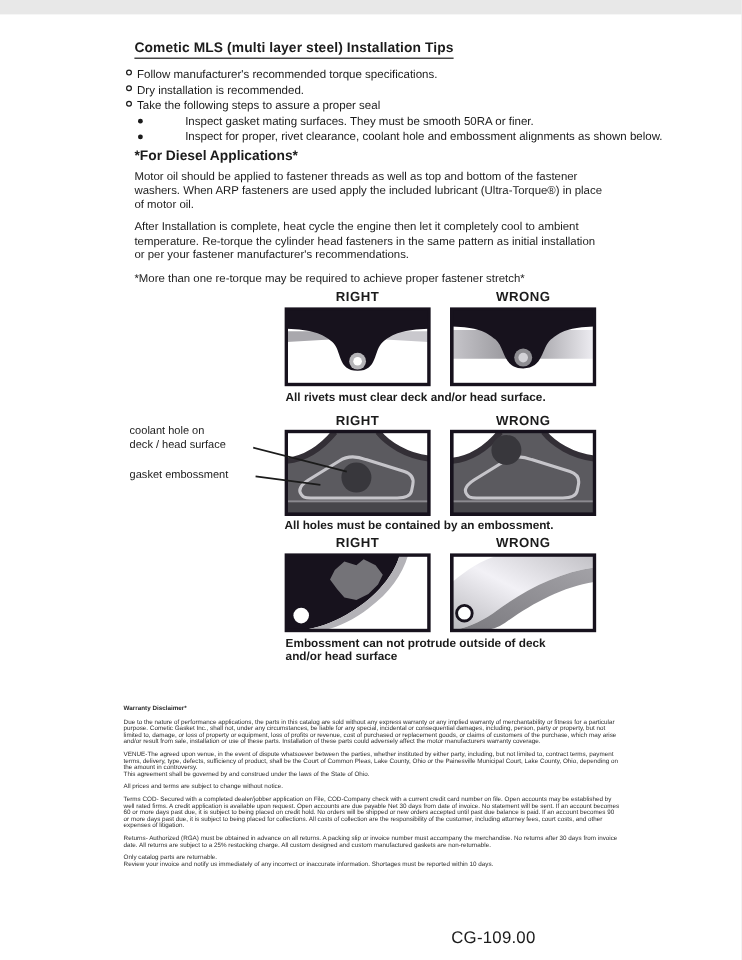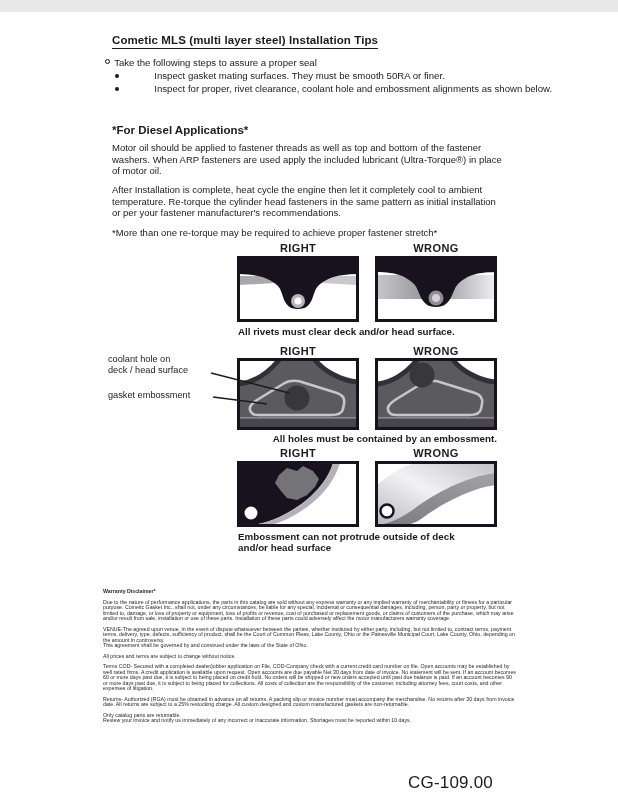--- a/index.html
+++ b/index.html
@@ -33,31 +33,39 @@
   .callout{font-size:9.2px;line-height:10.5px;text-align:left;width:104px;}
   .legal{
     left:103px;top:576px;width:414px;
   }
   .legal-inner{
     width:828px;transform:scale(0.5);transform-origin:0 0;
     font-size:10.5px;line-height:11px;color:#2a2a2a;
   }
   .legal-inner p{margin:0 0 10px 0;}
   .legal-inner .lh{font-weight:bold;margin:0 0 11px 0;}
-  .pagenum{left:408px;top:761px;font-size:17px;letter-spacing:.2px;}
+  .pagenum{left:376px;top:761px;font-size:14px;letter-spacing:.2px;}
   svg{display:block;}
 </style>
 </head>
 <body>
 
 <div class="page">
 
   <div class="abs doc-title">Cometic MLS (multi layer steel) Installation Tips</div>
 
   <div class="abs tips">
+    <div class="tip-row">
+      <span class="circle-bullet"></span>
+      <span>Follow manufacturer's recommended torque specifications.</span>
+    </div>
+    <div class="tip-row">
+      <span class="circle-bullet"></span>
+      <span>Dry installation is recommended.</span>
+    </div>
     <div class="tip-row">
       <span class="circle-bullet"></span>
       <span>Take the following steps to assure a proper seal</span>
     </div>
     <div class="tip-row tip-sub">
       <span class="dot-bullet"></span>
       <span>Inspect gasket mating surfaces.  They must be smooth 50RA or finer.</span>
     </div>
     <div class="tip-row tip-sub">
       <span class="dot-bullet"></span>
@@ -136,21 +144,21 @@
     <path d="M14,54 C11,50 14,46 20,42 L46,26 C52,22 60,22 68,25 L100,35 C106,37 108,41 107,46 L106,51 C105,56 100,57 94,57 L22,57 C16,57 15.5,56 14,54 Z" fill="none" stroke="#c6c5ca" stroke-width="2.6"></path>
     <circle cx="47" cy="17" r="12.5" fill="#38373c"></circle>
     <rect x="1.5" y="1.5" width="119" height="69" fill="none" stroke="#17121d" stroke-width="3"></rect>
   </svg>
 
   <svg class="abs" style="left:105px;top:340px;pointer-events:none" width="200" height="60" viewBox="0 0 200 60">
     <line x1="106" y1="21" x2="184" y2="41" stroke="#1b1b1b" stroke-width="1.4"></line>
     <line x1="108" y1="45" x2="162" y2="52" stroke="#1b1b1b" stroke-width="1.4"></line>
   </svg>
 
-  <div class="abs figcap" style="left:237px;top:421px;width:260px;text-align:right">All holes must be contained by an embossment.</div>
+  <div class="abs figcap" style="left:237px;top:421px;width:260px;text-align:left">All holes must be contained by an embossment.</div>
 
   <div class="abs figlabel" style="left:237px;top:435px">RIGHT</div>
   <div class="abs figlabel" style="left:375px;top:435px">WRONG</div>
 
   <svg class="abs" style="left:237px;top:449px" width="122" height="66" viewBox="0 0 122 66">
     <rect width="122" height="66" fill="#ffffff"></rect>
     <path d="M2,2 H96 C90,22 72,40 52,51 C40,58 26,63 14,64 H2 Z" fill="#17121d"></path>
     <path d="M96,2 C90,22 72,40 52,51 C40,58 26,63 14,64 L34,64 C46,61 58,55 70,46 C88,33 98,18 103,2 Z" fill="#b3b2b7"></path>
     <polygon points="42,14 50,7 60,10 66,5 76,10 82,18 78,26 70,34 60,39 50,37 44,30 38,22" fill="#747378"></polygon>
     <circle cx="14" cy="52" r="6.5" fill="#ffffff"></circle>

